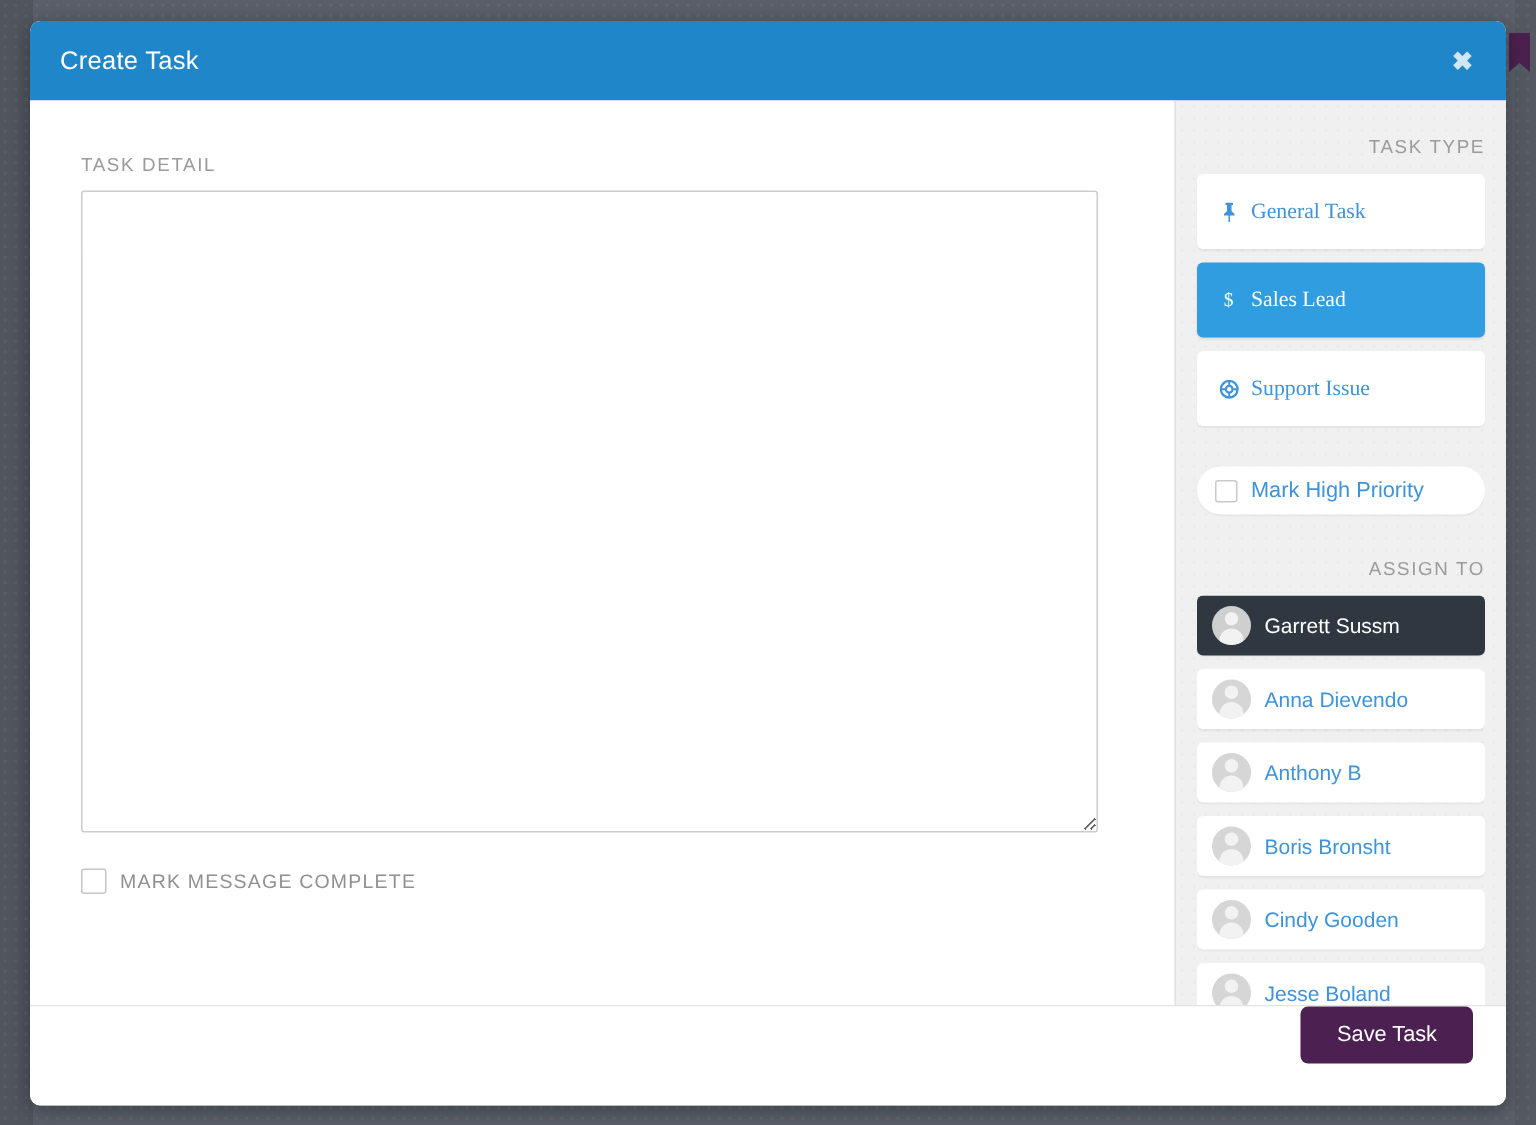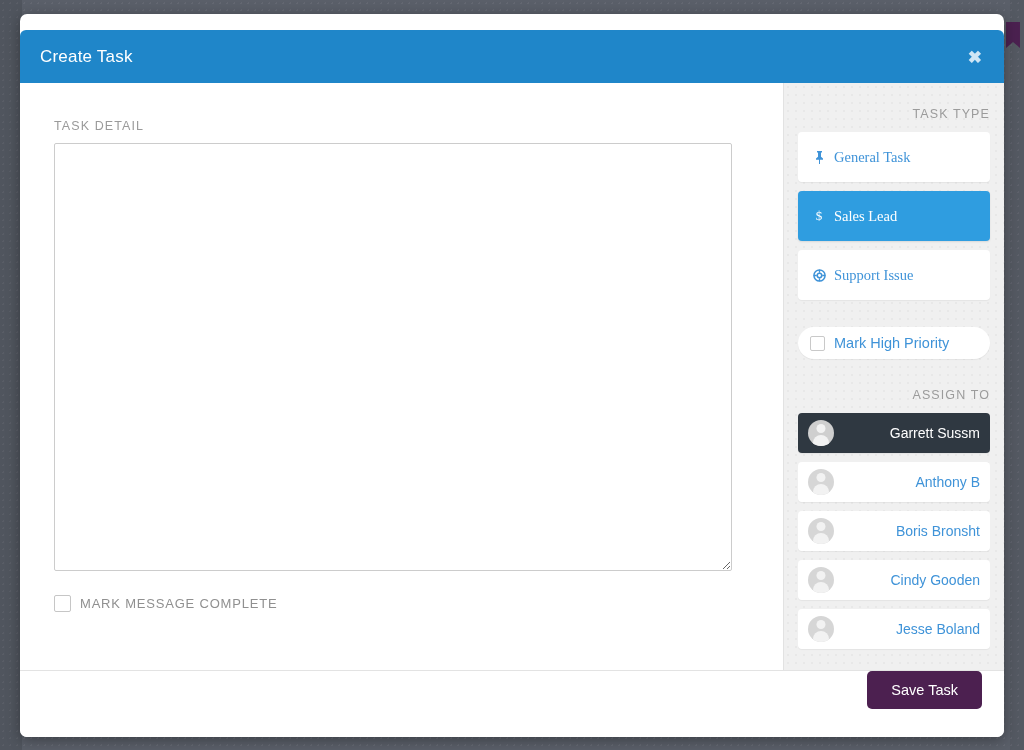--- a/index.html
+++ b/index.html
@@ -46,21 +46,20 @@
     display: flex; flex-direction: column;
   }
   .modal-header {
     height: 53px;
     background: #1f86c9;
     border-radius: 6px 6px 0 0;
     display: flex; align-items: center;
     padding: 0 20px;
     flex: 0 0 auto;
     position: relative;
-    margin-top: 16px;
   }
   .modal-title {
     color: #ffffff;
     font-size: 17px;
     letter-spacing: .2px;
   }
   .modal-close {
     position: absolute;
     right: 16px; top: 50%;
     transform: translateY(-50%);
@@ -216,21 +215,20 @@
   }
   .assignee {
     height: 40px;
     background: #ffffff;
     border-radius: 4px;
     display: flex; align-items: center;
     padding: 0 10px;
     margin-bottom: 9px;
     cursor: pointer;
     box-shadow: 0 1px 1px rgba(0,0,0,0.05);
-    justify-content: space-between;
   }
   .assignee.selected { background: #2f3841; }
   .avatar {
     width: 26px; height: 26px;
     border-radius: 50%;
     background: #d6d6d6;
     margin-right: 9px;
     flex: 0 0 26px;
     position: relative;
     overflow: hidden;
@@ -348,20 +346,24 @@
 
       <div class="side-label assign-label">ASSIGN TO</div>
 
       <div class="assign-list">
         <div class="assignee selected">
           <span class="avatar"></span>
           <span class="assignee-name">Garrett Sussm</span>
         </div>
         <div class="assignee">
           <span class="avatar"></span>
+          <span class="assignee-name">Anna Dievendo</span>
+        </div>
+        <div class="assignee">
+          <span class="avatar"></span>
           <span class="assignee-name">Anthony B</span>
         </div>
         <div class="assignee">
           <span class="avatar"></span>
           <span class="assignee-name">Boris Bronsht</span>
         </div>
         <div class="assignee">
           <span class="avatar"></span>
           <span class="assignee-name">Cindy Gooden</span>
         </div>

